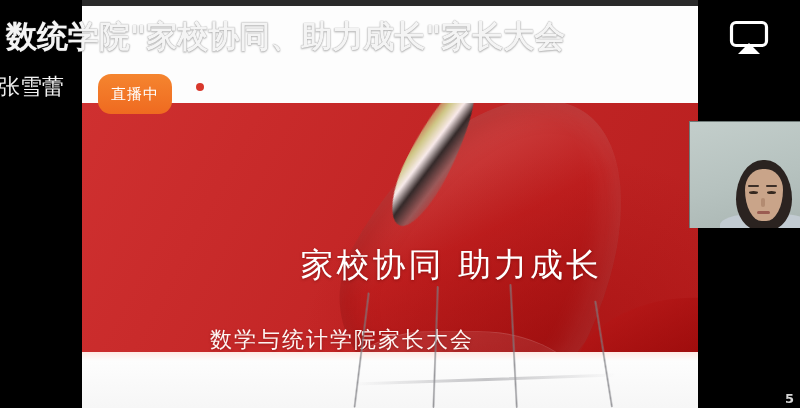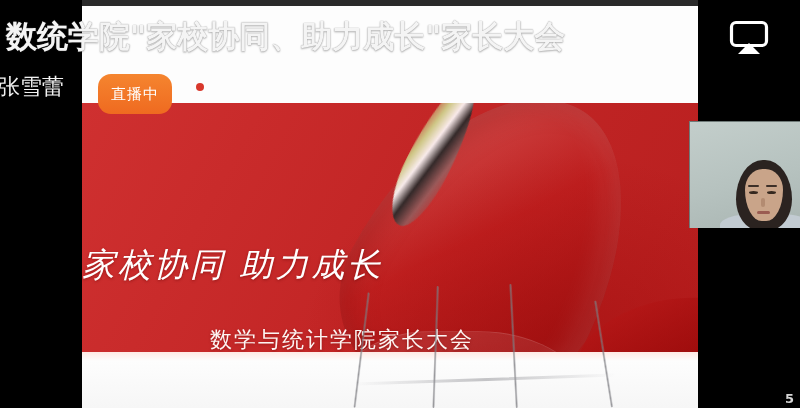--- a/index.html
+++ b/index.html
@@ -178,28 +178,27 @@
     color: rgba(255,255,255,0.22);
     white-space: nowrap;
   }
 
   
   .slide-heading {
     position: absolute;
     left: 0;
     top: 140px;
     width: 520px;
-    text-align: left;
+    text-align: right;
     color: #ffffff;
     font-family: "DejaVu Serif", "Liberation Serif", serif;
     font-size: 33px;
     letter-spacing: 3px;
     white-space: nowrap;
     text-shadow: 0 1px 3px rgba(90,0,0,0.45);
-    font-style: italic;
   }
   .slide-subheading {
     position: absolute;
     left: 0;
     top: 222px;
     width: 520px;
     text-align: center;
     color: #fdf4f2;
     font-family: "DejaVu Serif", "Liberation Serif", serif;
     font-size: 22px;

